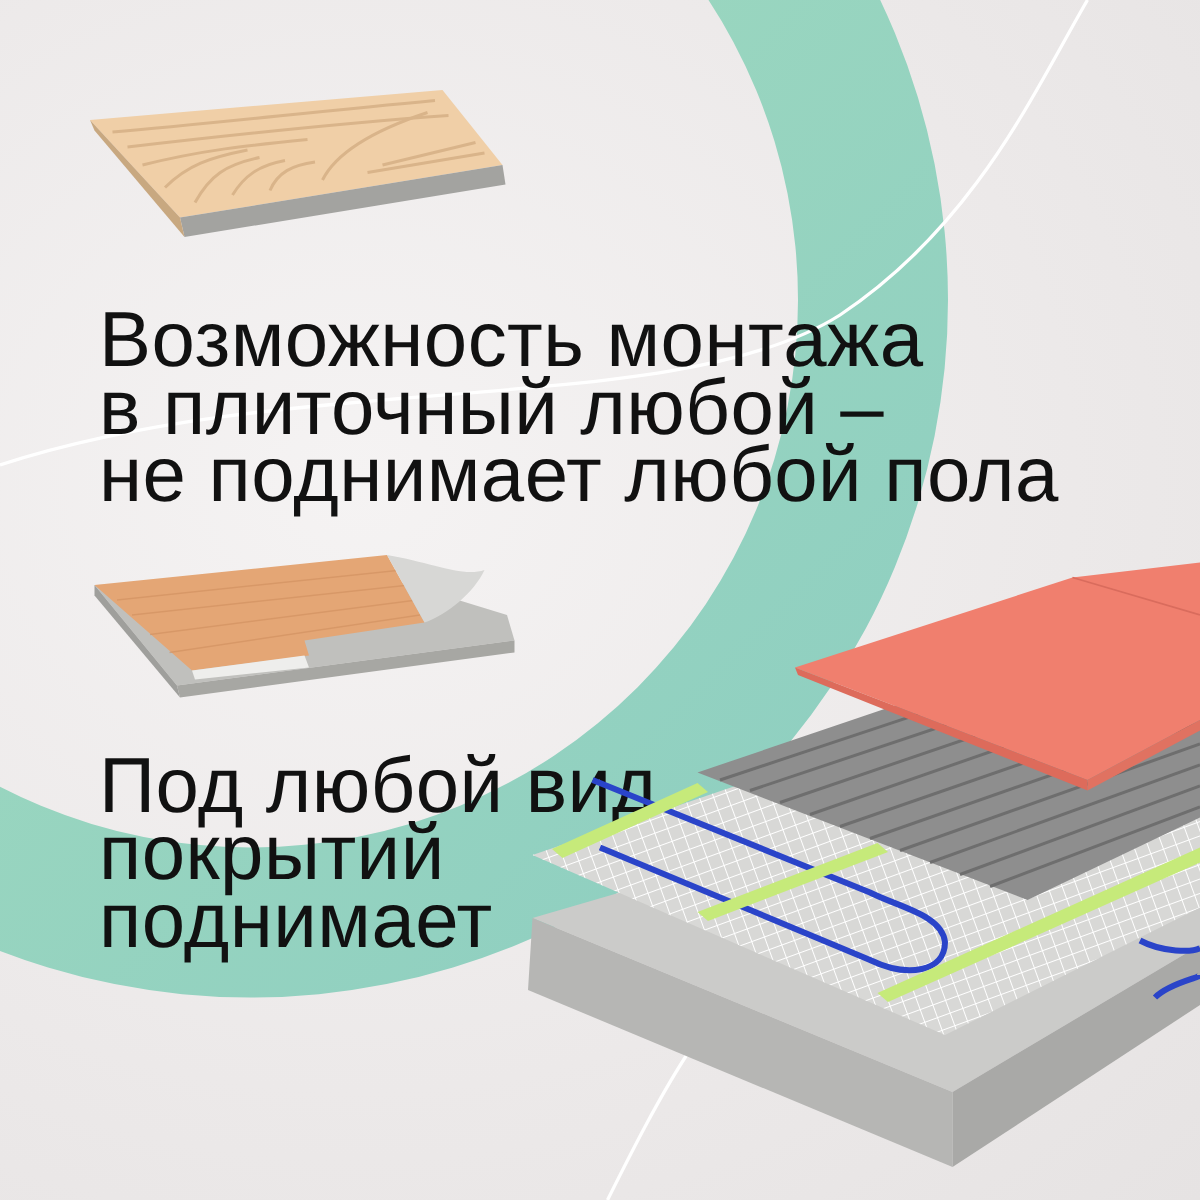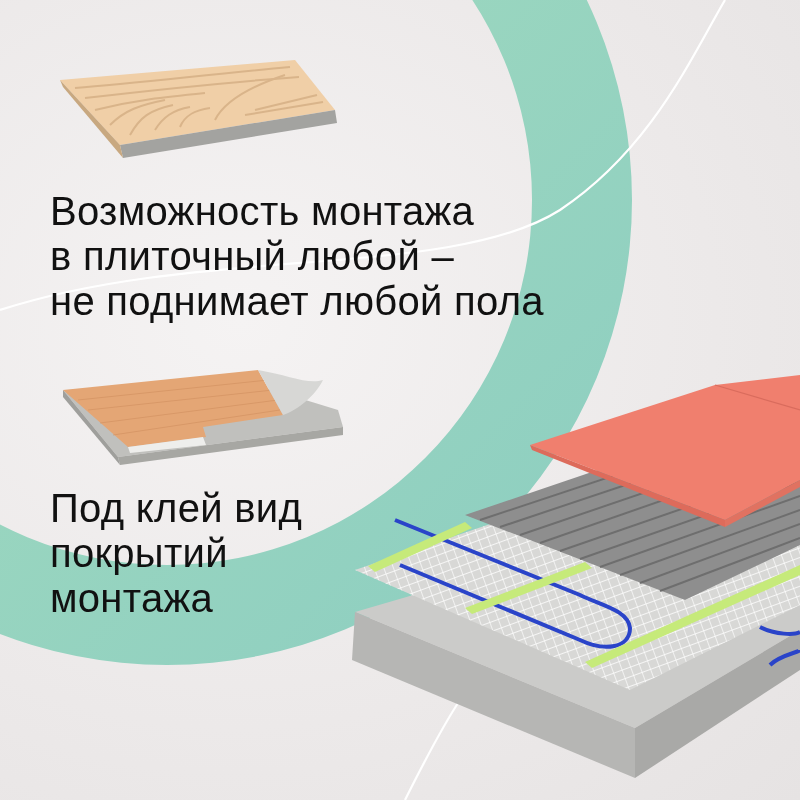--- a/index.html
+++ b/index.html
@@ -7,22 +7,22 @@
       width: 800px; height: 800px; overflow: hidden; position: relative;
       background: #efecec;
       font-family: "Liberation Sans", "DejaVu Sans", sans-serif;
     }
     .bg {
       position: absolute; inset: 0;
       background: radial-gradient(ellipse at 30% 40%, #f5f3f3 0%, #ece9e9 60%, #e6e3e3 100%);
     }
     svg.deco { position: absolute; left: 0; top: 0; width: 800px; height: 800px; }
     .headline {
-      position: absolute; left: 50px; margin: 0;
-      font-size: 40px; line-height: 45px; color: #111; font-weight: 400;
+      position: absolute; left: 50px; margin: 16px;
+      font-size: 52px; line-height: 45px; color: #111; font-weight: 400;
       letter-spacing: 0.3px;
     }
     .headline span { display: block; white-space: nowrap; }
     #h1 { top: 189px; }
     #h2 { top: 486px; }
     .illus { position: absolute; }
   </style>
 </head>
 <body>
 
@@ -77,23 +77,23 @@
     <line x1="20" y1="35" x2="210" y2="15"></line>
     <line x1="30" y1="45" x2="215" y2="25"></line>
     <line x1="42" y1="58" x2="220" y2="35"></line>
     <line x1="55" y1="70" x2="222" y2="45"></line>
   </g>
   <path d="M200,5 C230,10 250,20 265,15 C258,30 240,45 225,50 Z" fill="#d7d7d5"></path>
   <polygon points="70,82 145,72 148,80 72,88" fill="#eeeeec"></polygon>
 </svg>
 
 <h2 class="headline" id="h2">
-  <span>Под клей вид</span>
+  <span>Под любой вид</span>
   <span>покрытий</span>
-  <span>монтажа</span>
+  <span>поднимает</span>
 </h2>
 
 <svg class="illus" style="left:340px;top:370px" width="460" height="430" viewBox="0 0 460 430">
   <defs>
     <pattern id="mesh" width="9" height="9" patternUnits="userSpaceOnUse" patternTransform="rotate(-20)">
       <path d="M0 0 H9 M0 0 V9" stroke="#ffffff" stroke-width="1.3" fill="none"></path>
     </pattern>
   </defs>
 
   <g>

